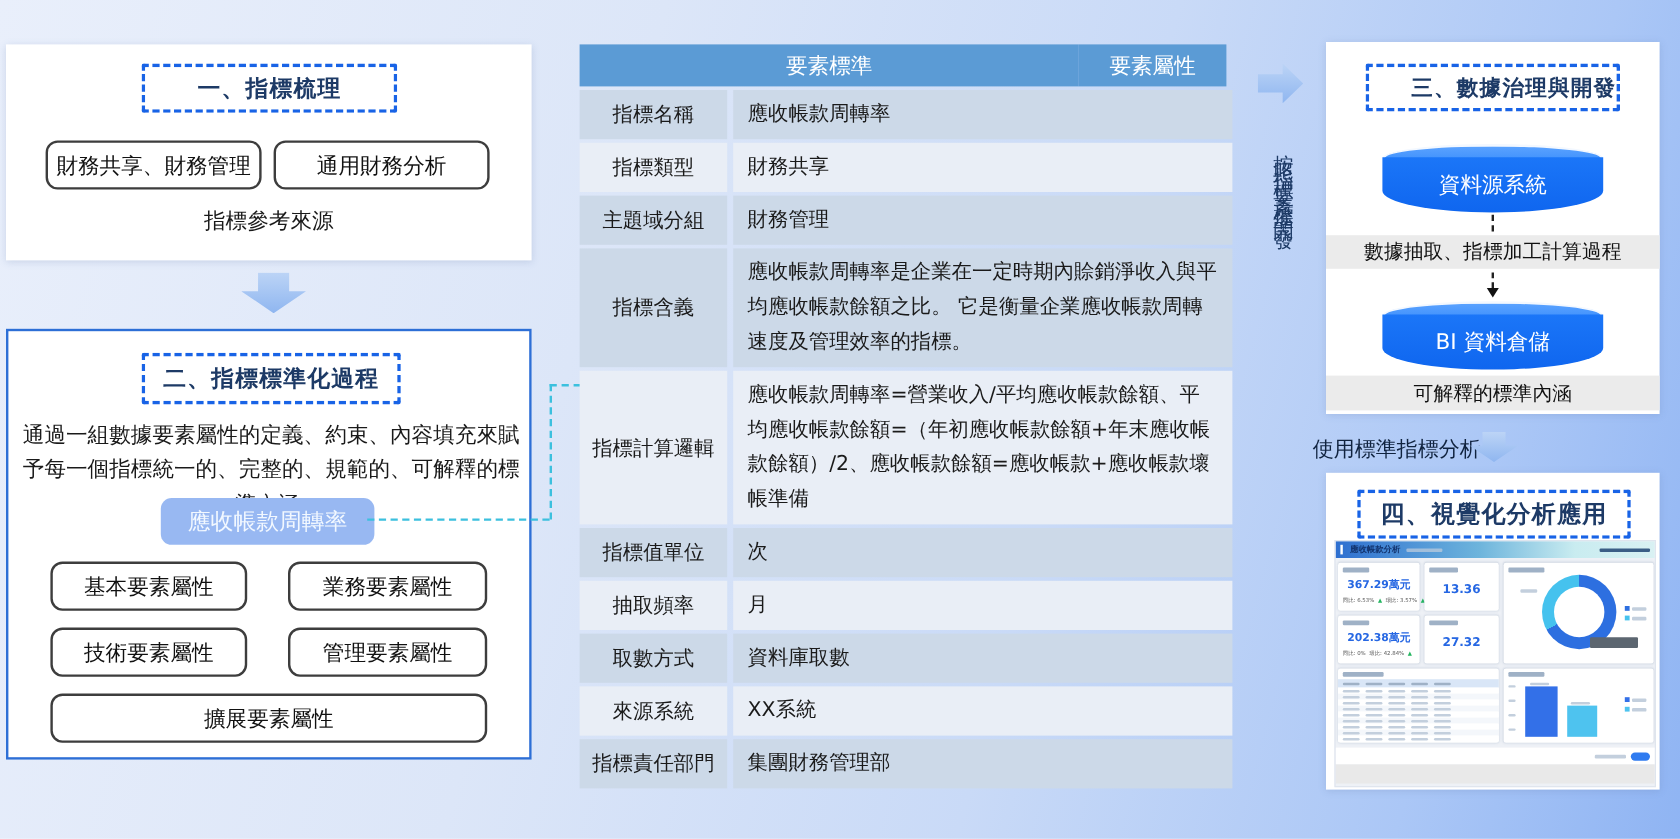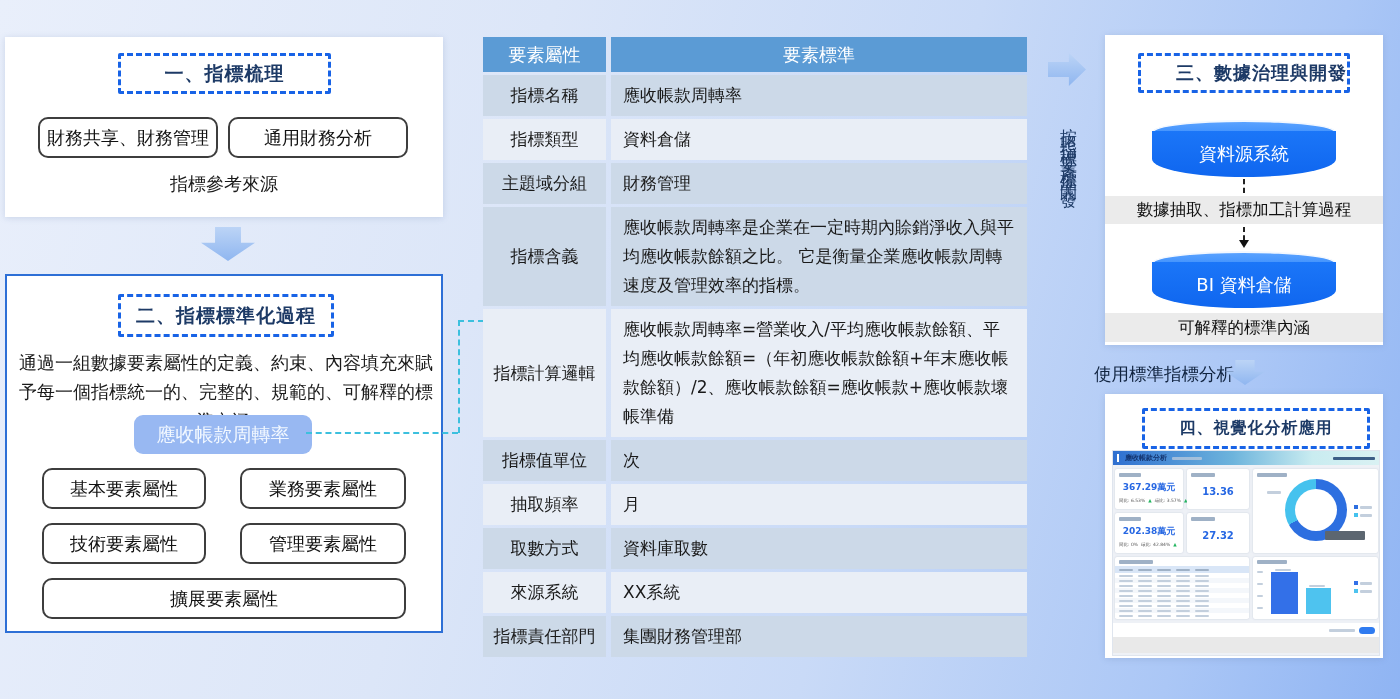--- a/index.html
+++ b/index.html
@@ -137,31 +137,31 @@
     <span>擴展要素屬性</span>
   </div>
 </div>
 
 <div class="abs dash-h" style="left:306px; top:432px; width:152px;"></div>
 <div class="abs dash-v" style="left:458px; top:320px; height:113px;"></div>
 <div class="abs dash-h" style="left:458px; top:320px; width:26px;"></div>
 
 <div class="abs tbl" style="left:483px; top:37px; width:544px;">
   <div class="tbl-header">
+    <div class="hc hc2">要素標準</div>
     <div class="hc hc1">要素屬性</div>
-    <div class="hc hc2">要素標準</div>
   </div>
   <div id="tbl-body">
       <div class="trow odd">
         <div class="c1">指標名稱</div>
         <div class="c2">應收帳款周轉率</div>
       </div>
       <div class="trow even">
         <div class="c1">指標類型</div>
-        <div class="c2">資料倉儲</div>
+        <div class="c2">財務共享</div>
       </div>
       <div class="trow odd">
         <div class="c1">主題域分組</div>
         <div class="c2">財務管理</div>
       </div>
       <div class="trow odd">
         <div class="c1">指標含義</div>
         <div class="c2">應收帳款周轉率是企業在一定時期內賒銷淨收入與平均應收帳款餘額之比。 它是衡量企業應收帳款周轉速度及管理效率的指標。</div>
       </div>
       <div class="trow even">
@@ -214,21 +214,21 @@
         <span>BI 資料倉儲</span>
       </div>
   </div>
   <div class="gray-band abs" style="left:0; top:278px; width:278px; height:29px;">可解釋的標準內涵</div>
 </div>
 
 <div class="abs" style="left:1094px; top:362px; font-size:17.5px; color:#10233f;">使用標準指標分析</div>
 <div class="abs arrow-down" style="left:1225px; top:360px; width:40px; height:25px;"></div>
 
 <div class="abs card" style="left:1105px; top:394px; width:278px; height:264px;">
-  <div class="dashed-title abs" style="left:26px; top:14px; width:228px; height:41px; font-size:16px;margin-left:11px;">
+  <div class="dashed-title abs" style="left:26px; top:14px; width:228px; height:41px; font-size:20px;">
     <span>四、視覺化分析應用</span>
   </div>
 
   <div class="dash abs" style="left:7px; top:56px; width:268px; height:206px;">
     <div class="dash-head">
       <div style="width:2px;height:8px;background:#fff;margin-left:4px;"></div>
       <div class="dash-title">應收帳款分析</div>
       <div class="ph-light" style="width:30px;margin-left:5px;opacity:.7;"></div>
       <div style="flex:1"></div>
       <div class="ph" style="width:42px;margin-right:4px;background:#3b5e86;height:3px;"></div>

